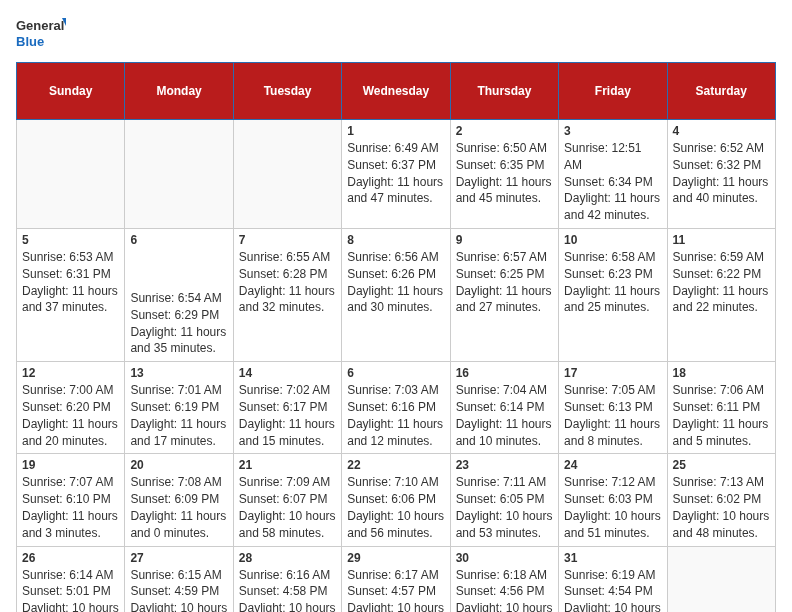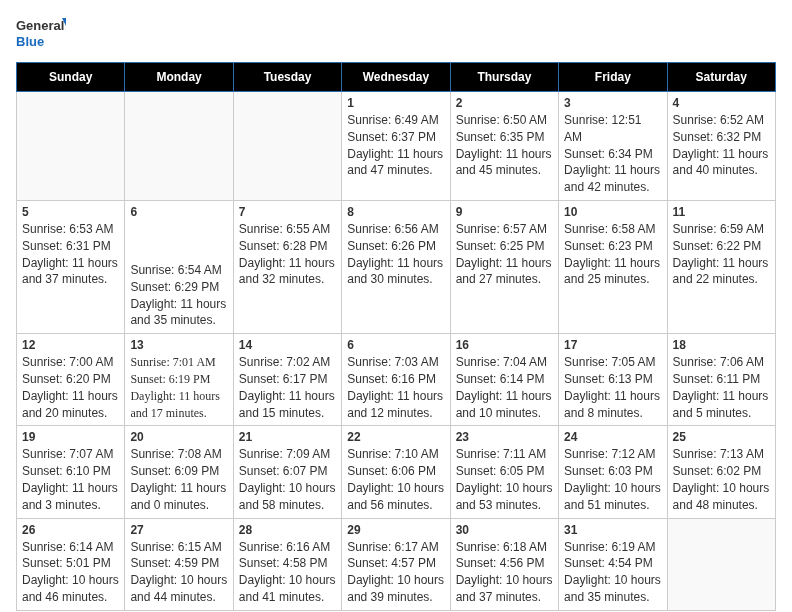--- a/index.html
+++ b/index.html
@@ -40,24 +40,24 @@
       color: #555;
     }
     .calendar {
       flex: 1;
       border: 1px solid #ccc;
       border-collapse: collapse;
       width: 100%;
       table-layout: fixed;
     }
     .calendar th {
-      background-color: #000000;
+      background-color: #b91c1c;
       color: #fff;
       text-align: center;
-      padding: 7px 4px;
+      padding: 21px 4px;
       font-size: 12px;
       border: 1px solid #2a6cb0;
     }
     .calendar td {
       border: 1px solid #ccc;
       vertical-align: top;
       padding: 4px 5px;
       font-size: 9.5px;
       color: #333;
       background: #fff;
@@ -196,21 +196,21 @@
         <tr>
           <td>
             <span class="day-num">12</span>
             <div class="day-info" style="white-space: pre-line;">Sunrise: 7:00 AM
 Sunset: 6:20 PM
 Daylight: 11 hours
 and 20 minutes.</div>
           </td>
           <td>
             <span class="day-num">13</span>
-            <div class="day-info" style="white-space: pre-line; font-family: Liberation Serif, serif;">Sunrise: 7:01 AM
+            <div class="day-info" style="white-space: pre-line;">Sunrise: 7:01 AM
 Sunset: 6:19 PM
 Daylight: 11 hours
 and 17 minutes.</div>
           </td>
           <td>
             <span class="day-num">14</span>
             <div class="day-info" style="white-space: pre-line;">Sunrise: 7:02 AM
 Sunset: 6:17 PM
 Daylight: 11 hours
 and 15 minutes.</div>

